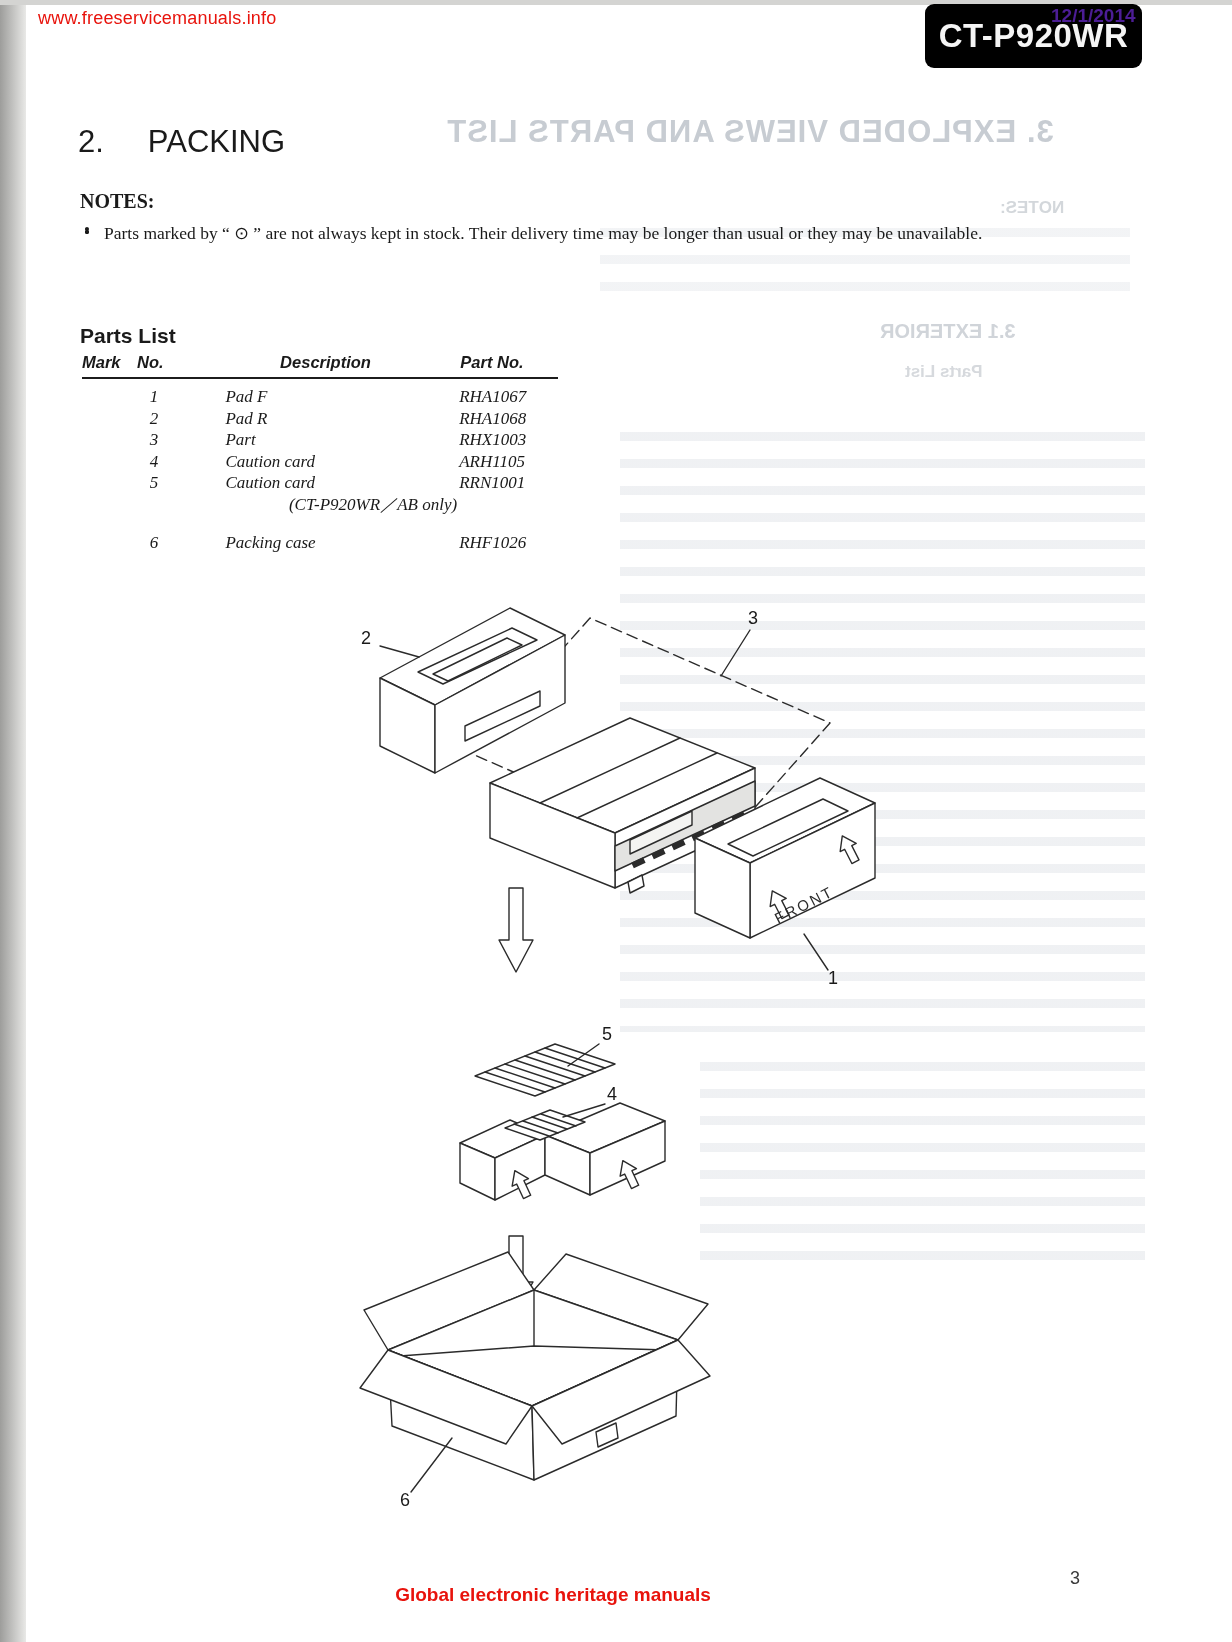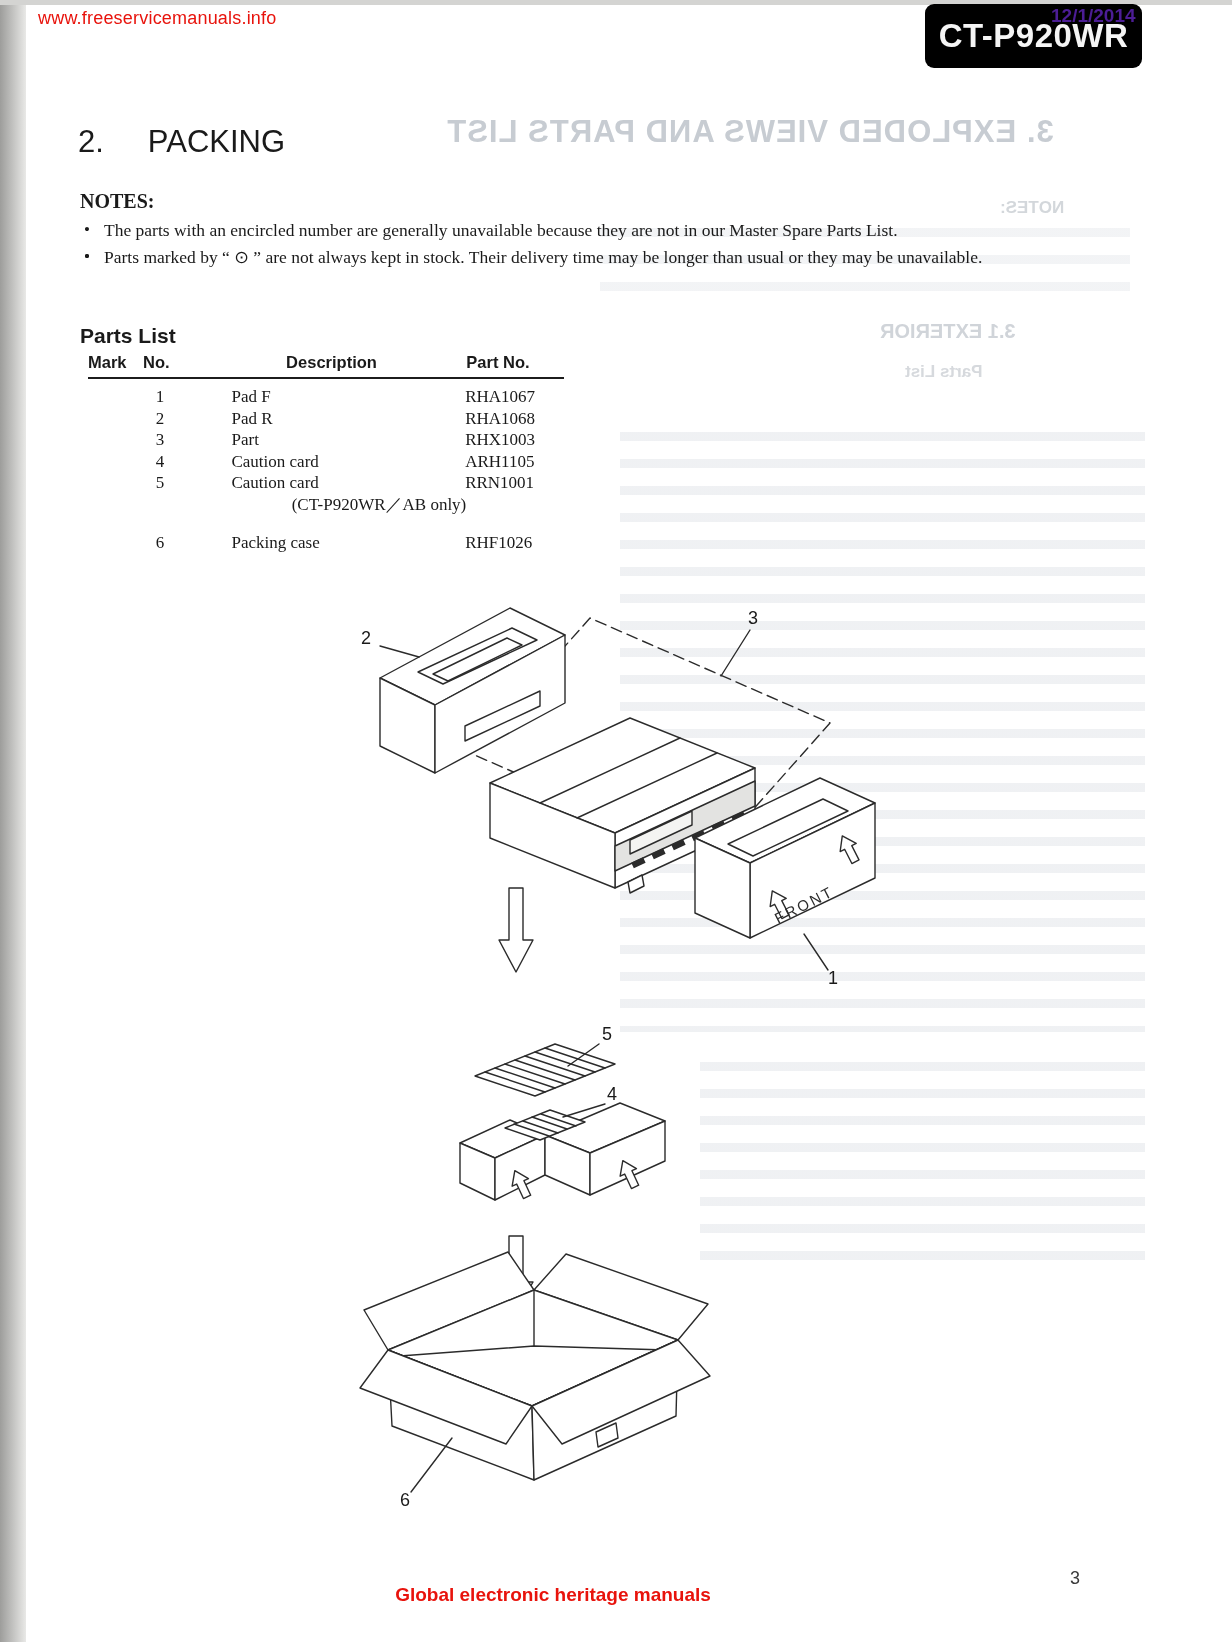--- a/index.html
+++ b/index.html
@@ -59,21 +59,21 @@
     position:absolute; left:80px; top:190px; font-weight:bold; font-size:20px;
   }
   .notes-list { position:absolute; left:82px; top:218px; width:1035px; }
   .note-item { position:relative; padding-left:22px; font-size:17.5px; line-height:24px; margin-bottom:3px; }
   .note-item .bullet { position:absolute; left:2px; top:0; font-size:17px; }
 
   .parts-heading {
     position:absolute; left:80px; top:324px;
     font-family:"Liberation Sans", sans-serif; font-weight:bold; font-size:21px;
   }
-  .parts-table { position:absolute; left:88px; top:353px; width:476px; }
+  .parts-table { position:absolute; left:82px; top:353px; width:476px;font-style:italic; }
   .pt-header {
     display:flex; font-family:"Liberation Sans", sans-serif; font-weight:bold;
     font-size:16.5px; padding-bottom:5px; border-bottom:2px solid #1c1c1c;
   }
   .col-mark { width:62px; }
   .col-no   { width:44px; }
   .col-desc { width:260px;margin-left:47px; }
   .col-part { width:110px; }
   .pt-header .col-desc { padding-left:57px; }
   .pt-rows { margin-top:7px; }
@@ -117,21 +117,21 @@
 <div class="ghost-stripes gs2"></div>
 
 <div class="section-heading">
   <span class="num">2.</span><span>PACKING</span>
 </div>
 
 <div class="notes-heading">NOTES:</div>
 
 <div class="notes-list">
   <div class="note-item">
-    <span class="bullet">•</span><span>The parts with an encircled number are generally unavailable because they are not in our Master Spare Parts List.</span>
+    <span class="bullet">•</span>
   </div>
   <div class="note-item">
     <span class="bullet">•</span>
   </div>
   <div class="note-item">
     <span class="bullet">•</span><span>Parts marked by “ ⊙ ” are not always kept in stock. Their delivery time may be longer than usual or they may be unavailable.</span>
   </div>
 </div>
 
 <div class="parts-heading">Parts List</div>

